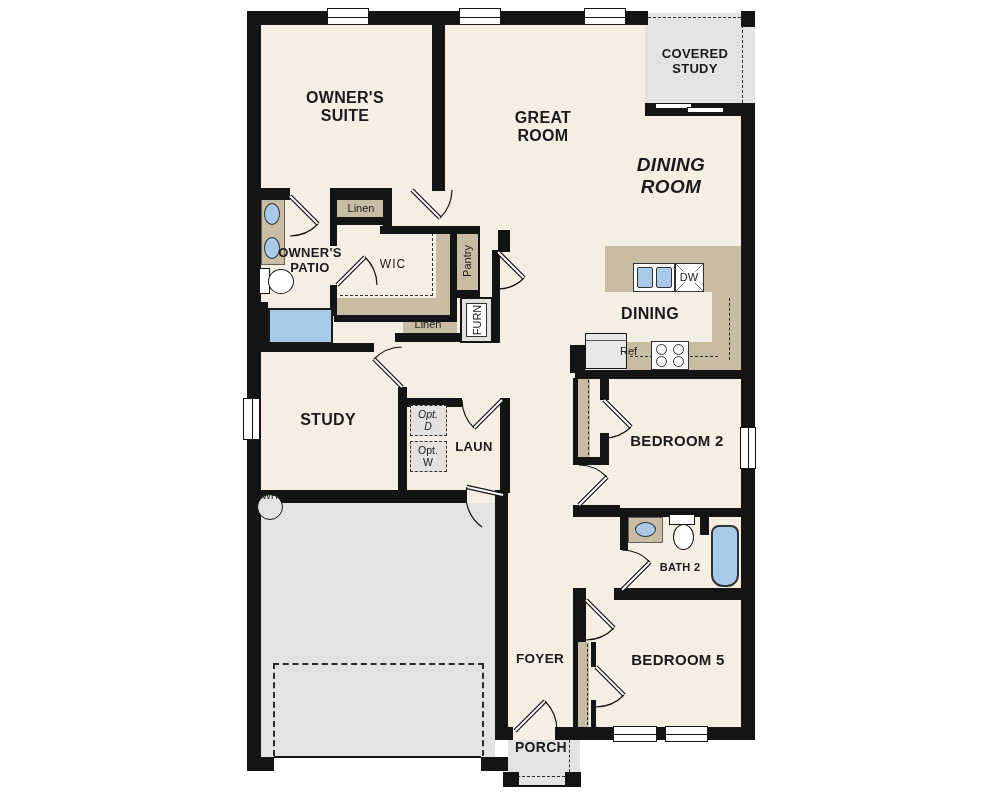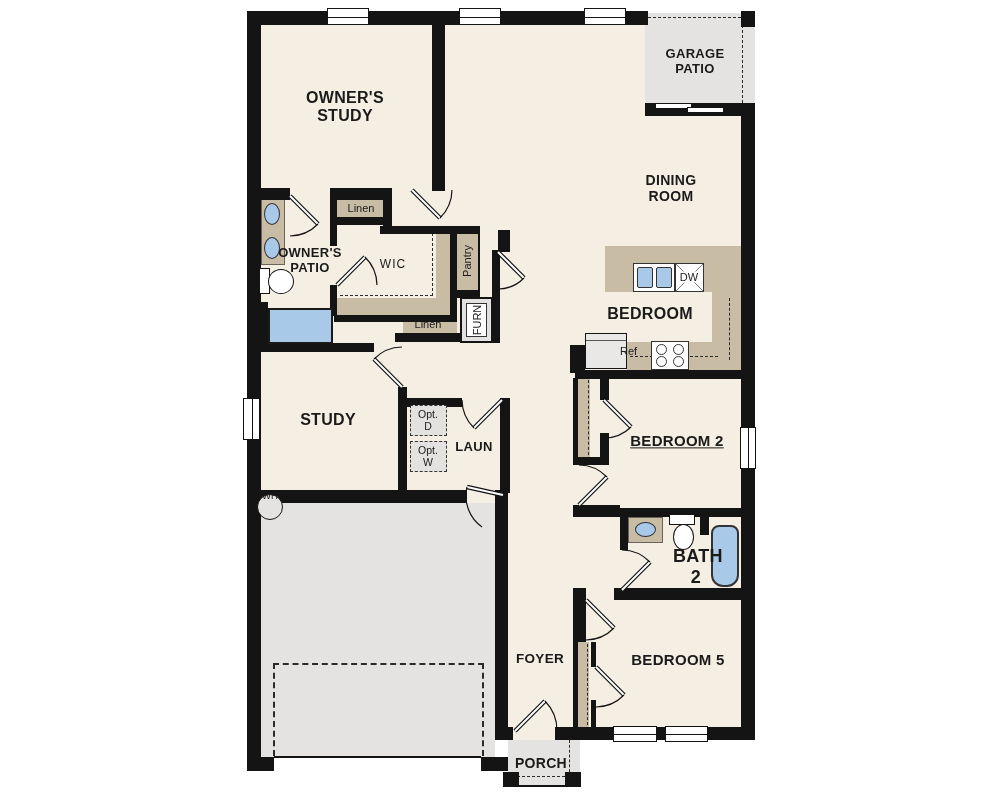--- a/index.html
+++ b/index.html
@@ -214,36 +214,37 @@
           <line x1="515" y1="731" x2="545" y2="701" stroke="#fff" stroke-width="2"></line>
         <path d="M 545 701 A 42 42 0 0 1 557 731" stroke-width="1.2"></path>
       </g>
       <g stroke="#777" stroke-width="1">
         <line x1="676" y1="264" x2="703" y2="291"></line>
           <line x1="703" y1="264" x2="676" y2="291"></line>
       </g>
     </g>
   </svg>
 
-  <div class="label lb" style="left:345px;top:107px;width:120px;font-size:16px;">OWNER'S STUDY</div>
-  <div class="label lb" style="left:695px;top:62px;width:85px;font-size:13px;">GARAGE PATIO</div>
-  <div class="label lb" style="left:671px;top:188px;width:85px;font-size:14px;">DINING ROOM</div>
+  <div class="label lb" style="left:345px;top:107px;width:120px;font-size:16px;">OWNER'S SUITE</div>
+  <div class="label lb" style="left:543px;top:127px;width:90px;font-size:16px;">GREAT ROOM</div>
+  <div class="label lb" style="left:695px;top:62px;width:85px;font-size:13px;">COVERED STUDY</div>
+  <div class="label lb" style="left:671px;top:176px;width:85px;font-size:19px;font-style:italic;">DINING ROOM</div>
   <div class="label lb" style="left:310px;top:261px;width:75px;font-size:13px;">OWNER'S PATIO</div>
   <div class="label" style="left:393px;top:265px;width:60px;font-size:12px;letter-spacing:1px;">WIC</div>
   <div class="label" style="left:361px;top:208px;width:60px;font-size:11px;">Linen</div>
   <div class="label" style="left:428px;top:324px;width:60px;font-size:11px;">Linen</div>
   <div class="label vert" style="left:467px;top:261px;font-size:11px;">Pantry</div>
   <div class="label vert" style="left:477px;top:320px;font-size:11px;">FURN</div>
-  <div class="label lb" style="left:650px;top:314px;width:120px;font-size:16px;">BEDROOM</div>
+  <div class="label lb" style="left:650px;top:314px;width:120px;font-size:16px;">DINING</div>
   <div class="label" style="left:606px;top:351px;width:40px;font-size:11px;padding-left:34px;">Ref</div>
   <div class="label" style="left:689px;top:277px;font-size:11px;background:#fff;line-height:1;">DW</div>
   <div class="label lb" style="left:328px;top:420px;width:90px;font-size:16px;">STUDY</div>
-  <div class="label" style="left:428px;top:420px;width:28px;font-size:10.5px;">Opt. D</div>
+  <div class="label" style="left:428px;top:420px;width:28px;font-size:10.5px;font-style:italic;">Opt. D</div>
   <div class="label" style="left:428px;top:456px;width:28px;font-size:10.5px;">Opt. W</div>
   <div class="label lb" style="left:474px;top:447px;width:56px;font-size:13px;">LAUN</div>
   <div class="label" style="left:270px;top:496px;font-size:9.5px;z-index:10;">WH</div>
-  <div class="label lb" style="left:677px;top:441px;width:140px;font-size:15px;text-decoration:underline;">BEDROOM 2</div>
-  <div class="label lb" style="left:696px;top:567px;width:46px;font-size:18px;">BATH 2</div>
+  <div class="label lb" style="left:677px;top:441px;width:140px;font-size:15px;">BEDROOM 2</div>
+  <div class="label lb" style="left:680px;top:567px;width:46px;font-size:11px;">BATH 2</div>
   <div class="label lb" style="left:540px;top:659px;width:70px;font-size:13.5px;">FOYER</div>
   <div class="label lb" style="left:678px;top:660px;width:140px;font-size:15px;">BEDROOM 5</div>
-  <div class="label lb" style="left:541px;top:763px;width:70px;font-size:14px;z-index:10;">PORCH</div>
+  <div class="label lb" style="left:541px;top:747px;width:70px;font-size:14px;z-index:10;">PORCH</div>
 
 </div>
 
 </body></html>

